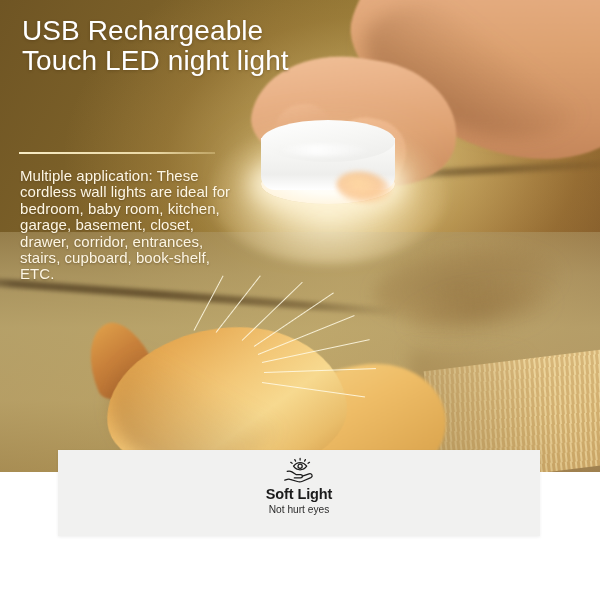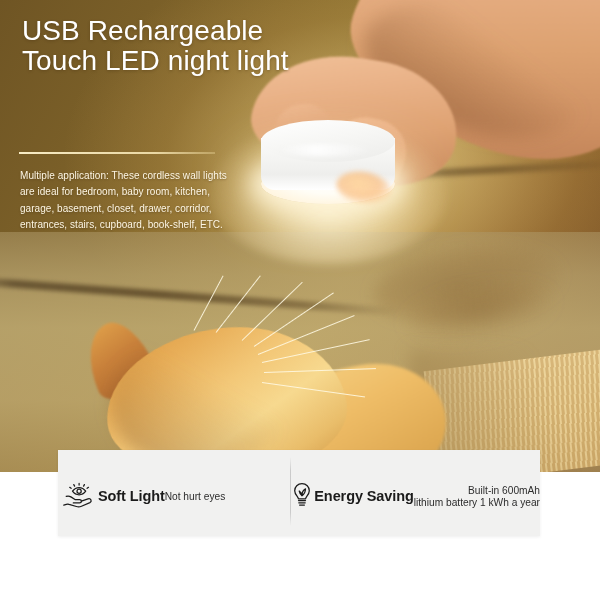--- a/index.html
+++ b/index.html
@@ -421,41 +421,42 @@
       rgba(255,244,206,0.95) 0%,
       rgba(250,234,184,0.85) 70%,
       rgba(240,220,160,0.35) 100%);
   }
   .body-copy {
     position: absolute;
     left: 20px;
     top: 168px;
     width: 212px;
     color: #fdf6e4;
-    font-size: 10px;
+    font-size: 15px;
     line-height: 16.4px;
     font-weight: 400;
     letter-spacing: 0.05px;
     text-shadow: 0 1px 2px rgba(70,48,18,0.42);
   }
 
   
   .feature-bar {
     position: absolute;
     left: 58px;
     top: 450px;
     width: 482px;
     height: 86px;
     background: #f1f1f0;
     display: flex;
     box-shadow: 0 1px 3px rgba(0,0,0,0.07);
   }
   .feature {
     flex: 1 1 0;
     display: flex;
+    flex-direction: column;
     align-items: center;
     justify-content: flex-start;
     padding-top: 7px;
     position: relative;
   }
   .feature + .feature::before {
     content: "";
     position: absolute;
     left: 0;
     top: 7px;
@@ -555,30 +556,15 @@
           <path d="M21.1 3.1V1.4M16.6 4.1l-.8-1.5M25.6 4.1l.8-1.5M13.1 6.3l-1.4-1M29.1 6.3l1.4-1"></path>
           <path d="M8.2 14.4c1.6-.6 3.3-.4 4.7.5l4.1 2.6h4.6c1 0 1.8.8 1.8 1.7 0 1-.8 1.7-1.8 1.7h-6.3"></path>
           <path d="M23.4 19.2l6.6-2.4c1.2-.4 2.5.1 3 1.2.4 1-.1 2.1-1.1 2.6l-8.4 3.6c-1.6.7-3.4.8-5.1.3l-7.3-2.1c-.9-.3-1.9-.3-2.8 0l-2.5.8"></path>
         </svg>
       </div>
       <div class="feature-title">Soft Light</div>
       <div class="feature-sub">Not hurt eyes</div>
     </div>
 
 
-    <div class="feature">
-      <div class="feature-icon">
-        <svg width="24" height="26" viewBox="0 0 24 26" fill="none" stroke="#1b1b1b" stroke-width="1.25" stroke-linecap="round" stroke-linejoin="round">
-          <path d="M12 1.6c-4.3 0-7.3 3.2-7.3 7.1 0 2.6 1.4 4.3 2.5 5.6.7.9 1.1 1.6 1.2 2.5h7.2c.1-.9.5-1.6 1.2-2.5 1.1-1.3 2.5-3.0 2.5-5.6 0-3.9-3.0-7.1-7.3-7.1z"></path>
-          <path d="M12 13.6c0-3.4 1.4-5.6 3.5-6.7-.2 3.4-1.4 5.6-3.5 6.7z"></path>
-          <path d="M12 13.6c-1.6-1.0-2.5-2.6-2.8-4.6 1.6.9 2.5 2.4 2.8 4.6z"></path>
-          <path d="M8.5 18.6h7M8.8 20.8h6.4M9.6 23.0h4.8"></path>
-        </svg>
-      </div>
-      <div class="feature-title">Energy Saving</div>
-      <div class="feature-sub">
-        <span>Built-in 600mAh</span><br>
-        <span>lithium battery 1 kWh a year</span>
-      </div>
-    </div>
 
   </div>
 </div>
 
 </body></html>

